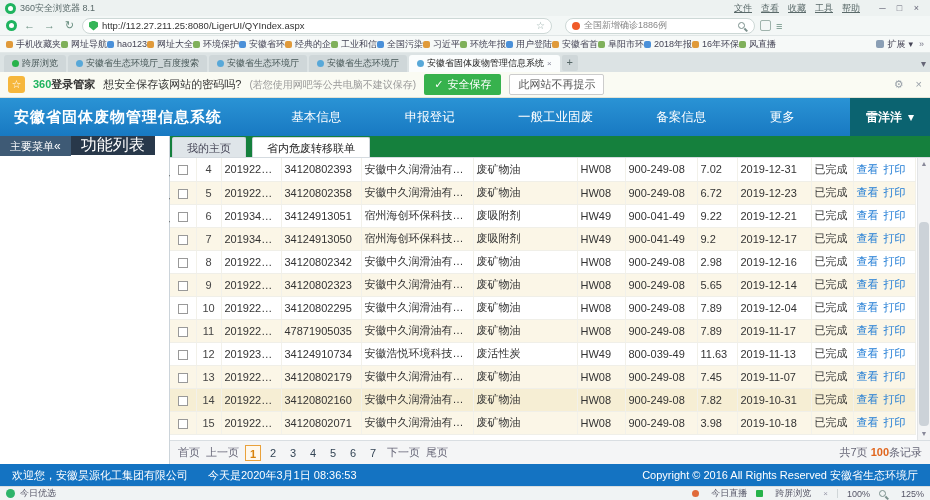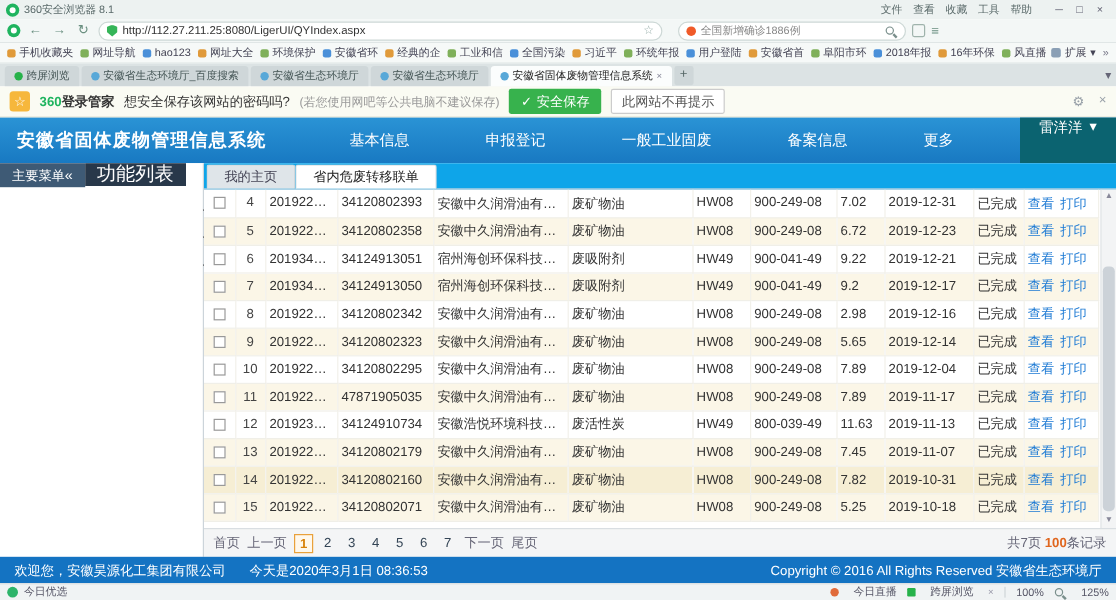--- a/index.html
+++ b/index.html
@@ -3,21 +3,21 @@
 <meta charset="utf-8">
 <style>
   *{margin:0;padding:0;box-sizing:border-box;}
   body{width:930px;height:500px;overflow:hidden;font-family:"Liberation Sans","DejaVu Sans",sans-serif;background:#d8dde0;}
   .window{width:930px;height:500px;display:flex;flex-direction:column;background:#fff;}
 
   
   .titlebar{height:16px;background:#edf2f1;display:flex;align-items:center;padding:0 5px;font-size:9px;color:#5a6a6a;flex:0 0 auto;gap:4px;}
   .logo360{width:11px;height:11px;border-radius:50%;background:#1fb45f;position:relative;flex:0 0 auto;}
   .logo360::after{content:"";position:absolute;inset:3px;border-radius:50%;background:#fff;}
-  .tmenu{margin-left:auto;display:flex;gap:9px;}
+  .tmenu{margin-left:auto;display:flex;gap:9px;text-decoration:underline;}
   .tmenu-item{cursor:default;}
   .winbtns{display:flex;margin-left:10px;}
   .winbtn{width:17px;text-align:center;font-size:9px;color:#667;}
 
   .addrbar{height:20px;background:#f3f7f6;display:flex;align-items:center;gap:5px;padding:0 6px;border-bottom:1px solid #e0e6e6;flex:0 0 auto;}
   .navbtn{color:#6a8f80;font-size:11px;width:15px;text-align:center;line-height:15px;}
   .field{height:16px;background:#fff;border:1px solid #cdd8d6;border-radius:8px;display:flex;align-items:center;padding:0 6px;gap:4px;font-size:9.5px;color:#333;}
   .urlfield{width:470px;}
   .shield{width:9px;height:10px;background:#35b558;clip-path:polygon(50% 0,100% 20%,100% 62%,50% 100%,0 62%,0 20%);flex:0 0 auto;}
   .urltext{flex:1;white-space:nowrap;overflow:hidden;}
@@ -56,33 +56,33 @@
   .notif-hint{color:#999;font-size:10px;}
   .savebtn{background:#37b24d;color:#fff;border-radius:2px;padding:3px 10px;font-size:11px;display:flex;gap:4px;align-items:center;border:none;}
   .dismissbtn{background:#fff;border:1px solid #ccc;color:#555;padding:2px 8px;font-size:11px;border-radius:2px;}
   .notif-right{margin-left:auto;display:flex;gap:12px;color:#98a0a8;font-size:11px;}
 
   
   .appheader{height:38px;background:linear-gradient(#2a93d5,#1879c2);display:flex;align-items:center;color:#fff;flex:0 0 auto;}
   .apptitle{font-size:15px;font-weight:bold;padding:0 14px;letter-spacing:1px;white-space:nowrap;}
   .appnav{flex:1;display:flex;justify-content:space-evenly;align-items:center;height:100%;min-width:0;}
   .nav-item{font-size:12.5px;padding:0 8px;height:100%;display:flex;align-items:center;white-space:nowrap;}
-  .userbtn{height:100%;background:#0b6370;display:flex;gap:6px;padding:0 16px;font-size:12px;flex:0 0 auto;}
+  .userbtn{height:100%;background:#0b6370;display:flex;align-items:center;gap:6px;padding:0 16px;font-size:12px;flex:0 0 auto;font-weight:bold;}
 
   .bodyarea{flex:1;display:flex;min-height:0;}
   .sidebar{width:170px;flex:0 0 auto;border-right:1px solid #ccd4da;display:flex;background:#fff;}
   .s-title{height:20px;background:#3e5a75;color:#fff;font-size:11px;display:flex;align-items:center;padding:0 10px;flex:0 0 auto;}
   .s-collapse{margin-left:auto;font-size:12px;}
   .s-section{height:19px;background:#28384a;color:#fff;font-size:16px;display:flex;align-items:center;padding:0 10px;flex:0 0 auto;}
   .s-menu{flex:1;padding-top:5px;}
   .s-item{height:23px;line-height:23px;font-size:11px;color:#333;padding-left:16px;white-space:nowrap;cursor:default;}
   .s-item.ind{padding-left:14px;}
 
   .main{flex:1;display:flex;flex-direction:column;min-width:0;background:#fff;}
-  .ctabs{height:22px;background:#0ea5e9;border-bottom:1px solid #d5dbe0;display:flex;align-items:flex-end;padding-left:2px;gap:0;flex:0 0 auto;}
+  .ctabs{height:22px;background:#15803d;border-bottom:1px solid #d5dbe0;display:flex;align-items:flex-end;padding-left:2px;gap:6px;flex:0 0 auto;}
   .ctab{height:20px;line-height:20px;padding:0 14px;font-size:11px;color:#445;background:#dfe5e9;border:1px solid #cfd6db;border-bottom:none;border-radius:2px 2px 0 0;white-space:nowrap;}
   .ctab.active{background:#fff;color:#222;}
 
   .tablewrap{flex:1;display:flex;min-height:0;overflow:hidden;}
   table.grid{border-collapse:collapse;table-layout:fixed;width:746px;font-size:11px;color:#333;align-self:flex-start;}
   .grid tr{height:23px;}
   .grid td{border-bottom:1px solid #f0efe8;border-right:1px solid #f2f1ea;padding:0 3px;white-space:nowrap;overflow:hidden;text-overflow:ellipsis;}
   .grid tr.alt{background:#fbf6e7;}
   .grid tr.hl{background:#f6eed4;}
   .grid td:nth-child(1){width:26px;text-align:center;}
@@ -160,21 +160,21 @@
     <div class="field searchfield">
       <span class="hotdot"></span>
       <span class="hottext">全国新增确诊1886例</span>
       <span class="mag"></span>
     </div>
     <span class="addr-ico"></span>
     <span class="addr-menu">≡</span>
   </div>
 
   <div class="bmbar">
-    <span id="bookmarks" style="display:flex;gap:6px;min-width:0;">
+    <span id="bookmarks" style="display:flex;gap:0;min-width:0;">
         <span class="bm">
           <span class="bm-ico"></span>
           <span class="bm-label">手机收藏夹</span>
         </span>
         <span class="bm">
           <span class="bm-ico"></span>
           <span class="bm-label">网址导航</span>
         </span>
         <span class="bm">
           <span class="bm-ico"></span>
@@ -493,21 +493,21 @@
               </tr>
               <tr class="alt">
                 <td class="cbcell"><span class="cb"></span></td>
                 <td class="num">15</td>
                 <td>201922470</td>
                 <td>34120802071</td>
                 <td>安徽中久润滑油有限公...</td>
                 <td>废矿物油</td>
                 <td>HW08</td>
                 <td>900-249-08</td>
-                <td>5.25</td>
+                <td>3.98</td>
                 <td>2019-10-18</td>
                 <td>已完成</td>
                 <td class="ops"><a class="lnk">查看</a><a class="lnk">打印</a></td>
               </tr>
             </tbody>
         </table>
         <div class="vscroll">
           <div class="varrow">▲</div>
           <div class="vtrack">
             <div class="vthumb"></div>

